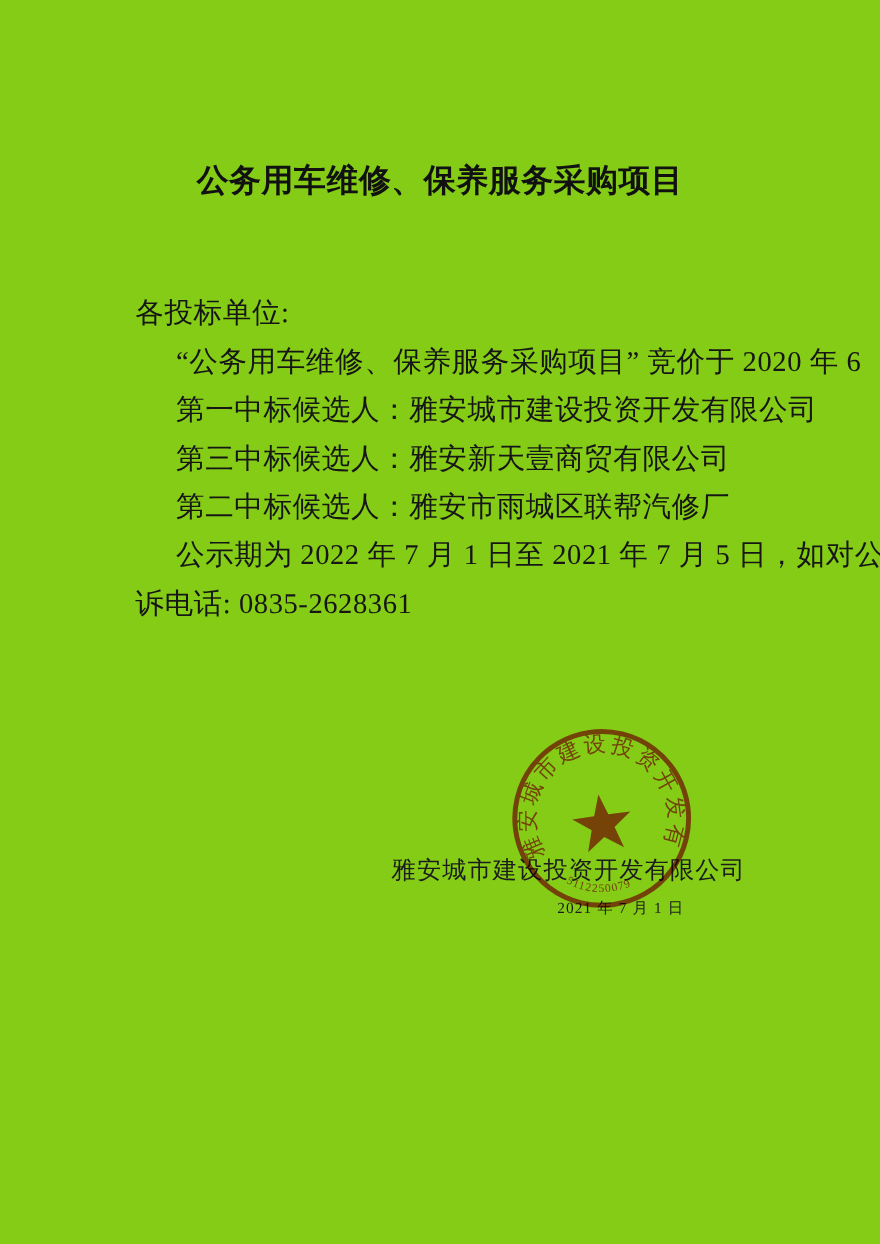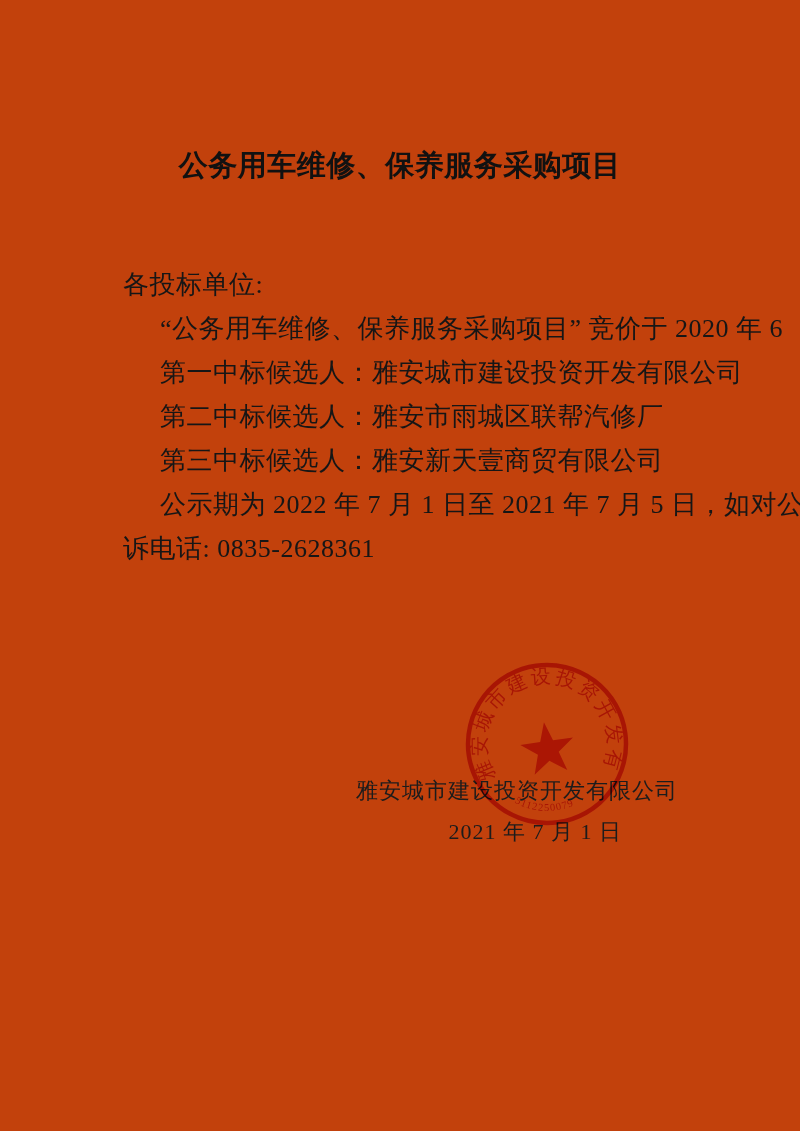--- a/index.html
+++ b/index.html
@@ -1,19 +1,19 @@
 <!DOCTYPE html>
 <html><head>
 <meta charset="utf-8">
 <style>
   html,body{margin:0;padding:0;background:#ffffff;}
   .page{
     position:relative;
     width:800px;height:1131px;
-    background:#c2410c;
+    background:#84cc16;
     overflow:hidden;
     font-family:"Liberation Serif","DejaVu Serif",serif;
     color:#1c1c1c;
   }
   .doc-title{
     position:absolute;
     top:141px;left:0;width:800px;
     text-align:center;
     font-size:29px;
     font-weight:bold;
@@ -35,21 +35,21 @@
     position:absolute;
     top:776px;right:122px;
     font-size:22px;
     letter-spacing:1px;
     white-space:nowrap;
     z-index:2;
   }
   .sig-date{
     position:absolute;
     top:817px;right:178px;
-    font-size:22px;
+    font-size:14px;
     letter-spacing:1px;
     white-space:nowrap;
     z-index:2;
   }
   .stamp{
     position:absolute;
     left:455px;top:653px;
     width:184px;height:184px;
     z-index:3;
     mix-blend-mode:multiply;
@@ -65,22 +65,22 @@
 <div class="page">
 
   <div class="doc-title">
     <div>公务用车维修、保养服务采购项目</div>
   </div>
 
   <div class="doc-body">
     <div class="body-line">各投标单位:</div>
     <div class="body-line indent">“公务用车维修、保养服务采购项目” 竞价于 2020 年 6</div>
     <div class="body-line indent">第一中标候选人：雅安城市建设投资开发有限公司</div>
+    <div class="body-line indent">第三中标候选人：雅安新天壹商贸有限公司</div>
     <div class="body-line indent">第二中标候选人：雅安市雨城区联帮汽修厂</div>
-    <div class="body-line indent">第三中标候选人：雅安新天壹商贸有限公司</div>
     <div class="body-line indent">公示期为 2022 年 7 月 1 日至 2021 年 7 月 5 日，如对公</div>
     <div class="body-line">诉电话: 0835-2628361</div>
   </div>
 
   <div class="sig-company">雅安城市建设投资开发有限公司</div>
   <div class="sig-date">2021 年 7 月 1 日</div>
 
   <svg class="stamp" viewBox="0 0 184 184" xmlns="http://www.w3.org/2000/svg">
     <g transform="rotate(-8 92 91)">
       <circle cx="92" cy="91" r="79" fill="none" stroke="#d93a3a" stroke-width="4.5"></circle>

